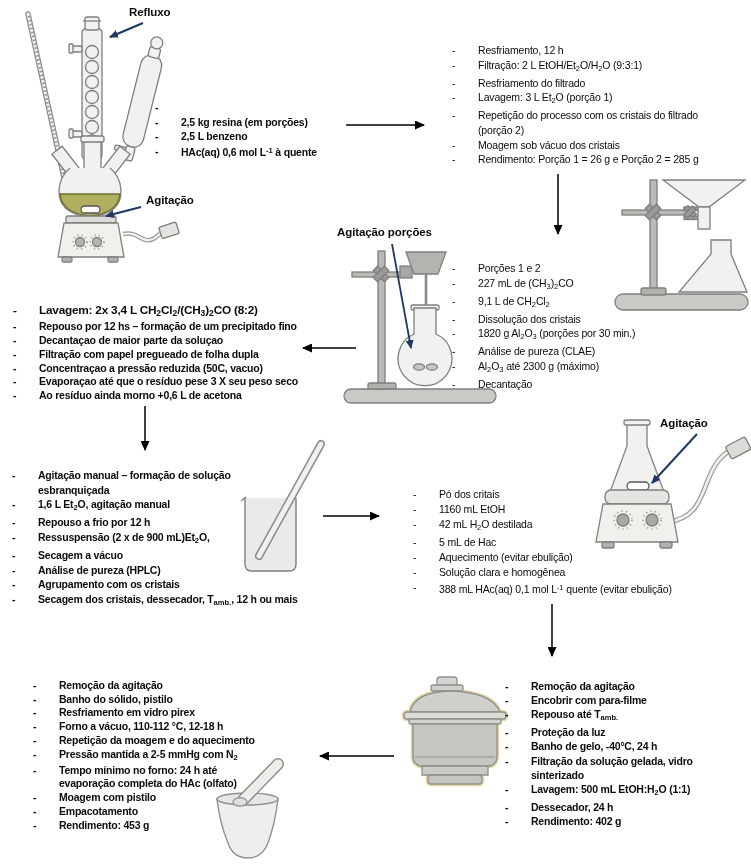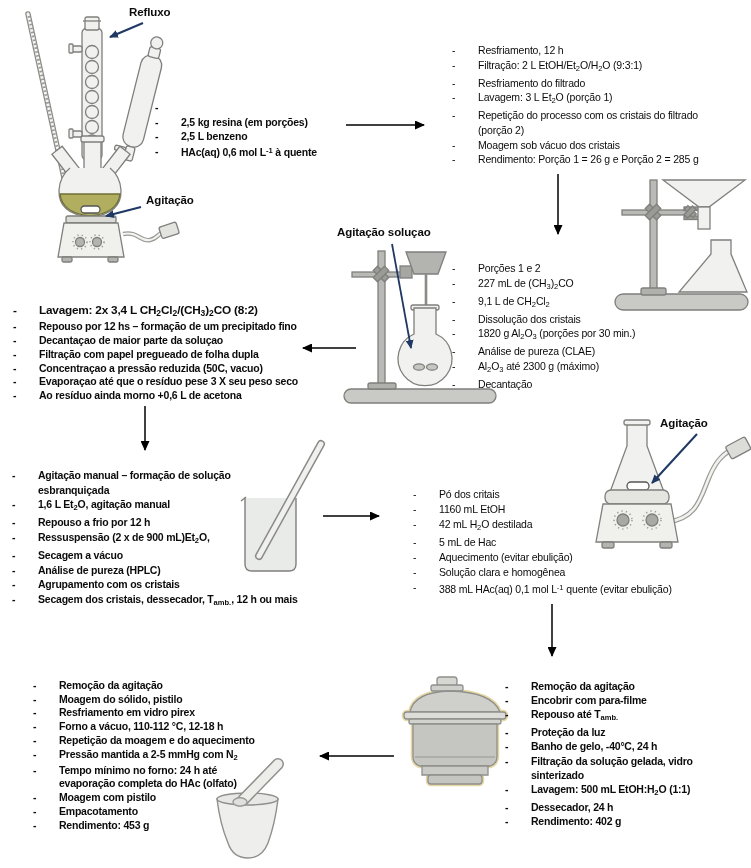--- a/index.html
+++ b/index.html
@@ -216,21 +216,21 @@
     </g>
 
     <line x1="143" y1="23" x2="110" y2="37" stroke="#1f3864" stroke-width="2" marker-end="url(#an)"></line>
     <line x1="141" y1="207" x2="106" y2="216" stroke="#1f3864" stroke-width="2" marker-end="url(#an)"></line>
     <line x1="392" y1="244" x2="411" y2="348" stroke="#1f3864" stroke-width="1.8" marker-end="url(#an)"></line>
     <line x1="697" y1="434" x2="652" y2="483" stroke="#1f3864" stroke-width="2" marker-end="url(#an)"></line>
   </svg>
 
   <div class="label" style="left:129px;top:6px;">Refluxo</div>
   <div class="label" style="left:146px;top:194px;">Agitação</div>
-  <div class="label" style="left:337px;top:226px;">Agitação soluçao</div>
+  <div class="label" style="left:337px;top:226px;">Agitação porções</div>
   <div class="label" style="left:660px;top:417px;">Agitação</div>
 
   <div class="list bold" style="left:155px;top:100px;width:230px;">
       <div class="li">
         <span class="dash">-</span>
       </div>
       <div class="li">
         <span class="dash">-</span>
         <span class="txt">2,5 kg resina (em porções)</span>
       </div>
@@ -439,21 +439,21 @@
         <span class="txt">Rendimento: 402 g</span>
       </div>
     </div>
   <div class="list bold list-drying" style="left:33px;top:679px;width:300px;">
       <div class="li">
         <span class="dash">-</span>
         <span class="txt">Remoção da agitação</span>
       </div>
       <div class="li">
         <span class="dash">-</span>
-        <span class="txt">Moagem do sólido, pistilo</span>
+        <span class="txt">Banho do sólido, pistilo</span>
       </div>
       <div class="li">
         <span class="dash">-</span>
         <span class="txt">Resfriamento em vidro pirex</span>
       </div>
       <div class="li">
         <span class="dash">-</span>
         <span class="txt">Forno a vácuo, 110-112 °C, 12-18 h</span>
       </div>
       <div class="li">

